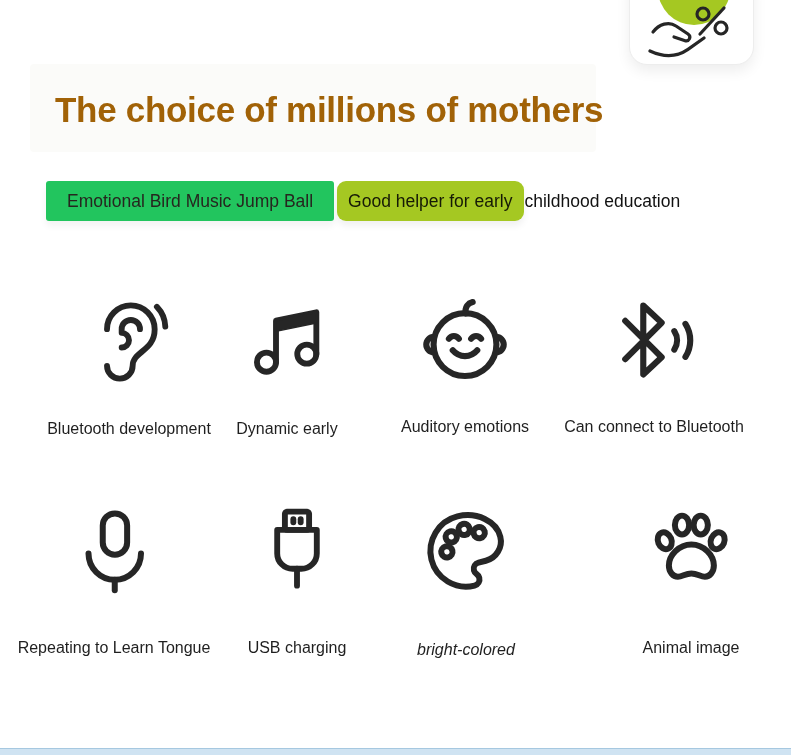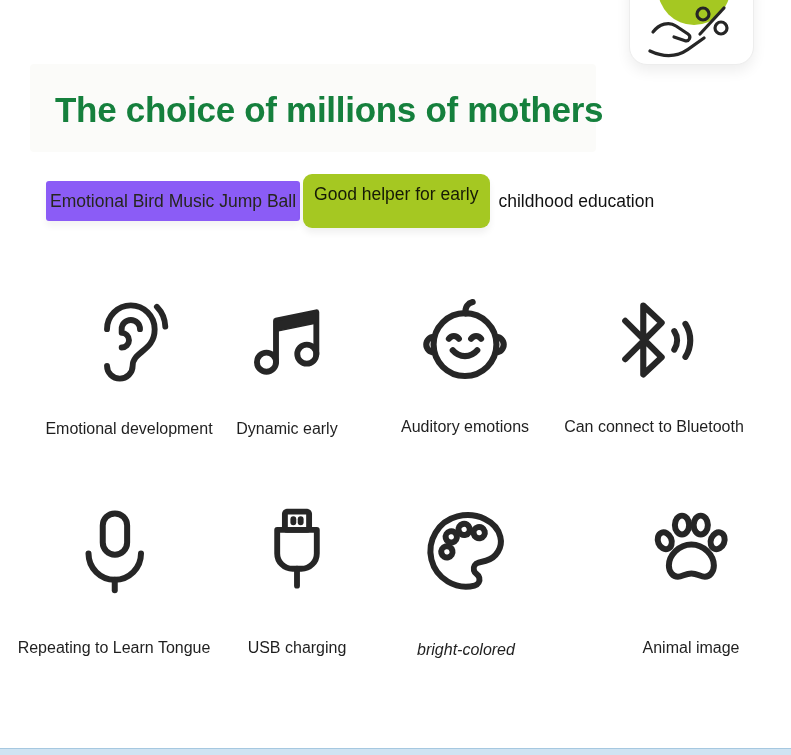--- a/index.html
+++ b/index.html
@@ -9,41 +9,41 @@
     font-family:"Liberation Sans", sans-serif;
     color:#1f1f1f;
   }
   
   .title-haze{
     position:absolute;left:30px;top:64px;width:566px;height:88px;
     background:#fbfbf9;border-radius:4px;
   }
   h1.page-title{
     position:absolute;left:55px;top:90px;margin:0;
-    font-size:35px;font-weight:600;letter-spacing:-0.3px;color:#15803d;
+    font-size:35px;font-weight:600;letter-spacing:-0.3px;color:#a16207;
     white-space:nowrap;
   }
   
   .tag-row{
     position:absolute;left:46px;top:181px;height:40px;
     display:flex;align-items:center;white-space:nowrap;
   }
   .tag-plain{
-    background:#8b5cf6;height:40px;line-height:40px;
-    padding:0 4px;font-size:17.5px;color:#26261f;border-radius:3px;
+    background:#22c55e;height:40px;line-height:40px;
+    padding:0 21px;font-size:17.5px;color:#26261f;border-radius:3px;
     box-shadow:0 5px 7px rgba(0,0,0,0.05);
   }
   .tag-highlight{
-    margin-left:3px;height:54px;line-height:40px;
+    margin-left:3px;height:40px;line-height:40px;
     padding:0 12px 0 11px;font-size:17.5px;color:#161a06;
     background:var(--accent);border-radius:9px;
     box-shadow:0 5px 7px rgba(0,0,0,0.06);
   }
   .tag-rest{
-    margin-left:8px;font-size:17.5px;color:#111111;line-height:40px;
+    margin-left:0;font-size:17.5px;color:#111111;line-height:40px;
   }
   
   .corner-card{
     position:absolute;left:629px;top:-30px;width:123px;height:93px;
     background:#ffffff;border:1px solid #ededed;border-radius:18px;
     box-shadow:0 6px 14px rgba(0,0,0,0.07);
     overflow:hidden;
   }
   .corner-card .green-dot{
     position:absolute;left:28px;top:-18px;width:72px;height:72px;
@@ -109,21 +109,21 @@
 <div class="feature row1" id="f0">
   <div class="icon-box">
     <svg width="88" height="88" viewBox="0 0 24 24">
         <g class="ic">
       <path d="M6 8.5a6.5 6.5 0 1 1 13 0c0 6-6 6-6 10a3.5 3.5 0 1 1-7 0"></path>
       <path d="M15 8.5a2.5 2.5 0 0 0-5 0v1a2 2 0 1 1 0 4"></path>
       <path d="M19.6 2.4a8.2 8.2 0 0 1 2.3 5.4"></path>
     </g>
       </svg>
   </div>
-  <span class="feature-label">Emotional development</span>
+  <span class="feature-label">Bluetooth development</span>
 </div>
 
 <div class="feature row1" id="f1">
   <div class="icon-box">
     <svg width="88" height="88" viewBox="0 0 24 24">
         <g class="ic">
       <path d="M9 17.5V6.2l11-2.3v11.4"></path>
       <path d="M9 6.2l11-2.3v2.9L9 9.1Z" fill="#262626" stroke-width="0.4"></path>
       <circle cx="6.4" cy="17.5" r="2.6"></circle>
       <circle cx="17.4" cy="15.3" r="2.6"></circle>

